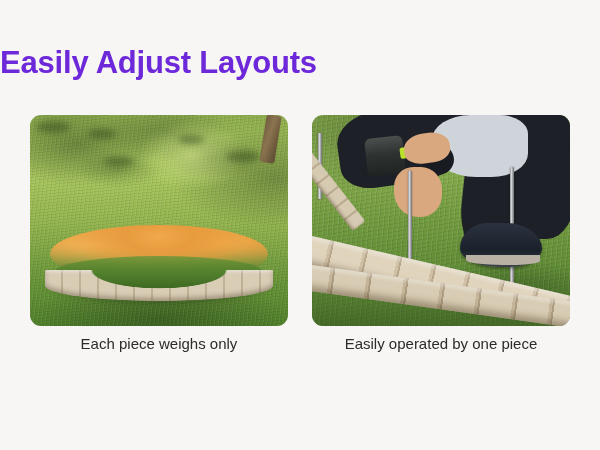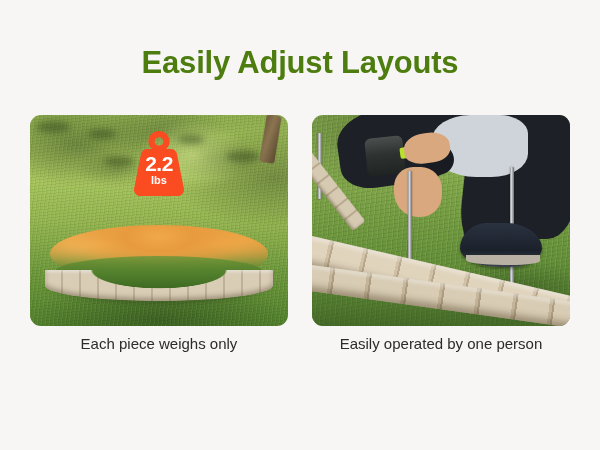--- a/index.html
+++ b/index.html
@@ -20,25 +20,24 @@
     background: #f7f6f4;
     box-sizing: border-box;
   }
 
   
   .title {
     position: absolute;
     left: 0;
     top: 44px;
     width: 600px;
-    text-align: center;
     font-size: 31px;
     font-weight: bold;
     letter-spacing: -0.2px;
-    color: #4d7c0f;
+    color: #6d28d9;
     line-height: 38px;
   }
 
   
   .panels {
     position: absolute;
     left: 30px;
     top: 115px;
     width: 540px;
     display: flex;
@@ -369,27 +368,20 @@
         <div class="shadow-blob" style="left:196px;top:36px;width:34px;height:11px;"></div>
 
         <div class="bed">
           <div class="bed-edge-shadow"></div>
           <div class="bed-foliage"></div>
           <div class="bed-flowers"></div>
           <div class="bed-greens"></div>
           <div class="bed-edging"></div>
         </div>
 
-        <div class="badge">
-          <svg viewBox="0 0 62 68" aria-hidden="true">
-            <path d="M31 2c-6 0-10.5 4.6-10.5 10.4 0 3.1 1.3 5.8 3.4 7.6h-4.7c-3.1 0-5.6 2.1-6.2 5L6.1 59.4C5.4 63.3 8.4 67 12.4 67h37.2c4 0 7-3.7 6.3-7.6L49 25c-.6-2.9-3.1-5-6.2-5h-4.7c2.1-1.8 3.4-4.5 3.4-7.6C41.5 6.6 37 2 31 2zm0 6.3c2.5 0 4.4 1.9 4.4 4.1 0 2.3-1.9 4.1-4.4 4.1s-4.4-1.8-4.4-4.1c0-2.2 1.9-4.1 4.4-4.1z" fill="#fa4b21"></path>
-          </svg>
-          <div class="badge-num">2.2</div>
-          <div class="badge-unit">lbs</div>
-        </div>
       </div>
 
       <div class="caption">
         <span class="line">Each piece weighs only</span>
       </div>
     </div>
 
     <div class="panel">
       <div class="photo">
         <div class="yard"></div>
@@ -416,18 +408,18 @@
 
         <div class="stones-far"></div>
         <div class="stones-main"></div>
         <div class="stones-main2"></div>
 
         <div class="shoe" style="left:148px;top:108px;width:82px;height:44px;"></div>
         <div class="shoe-sole" style="left:154px;top:140px;width:74px;height:10px;"></div>
       </div>
 
       <div class="caption">
-        <span class="line">Easily operated by one person</span>
+        <span class="line">Easily operated by one piece</span>
       </div>
     </div>
 
   </div>
 </div>
 
 </body></html>

